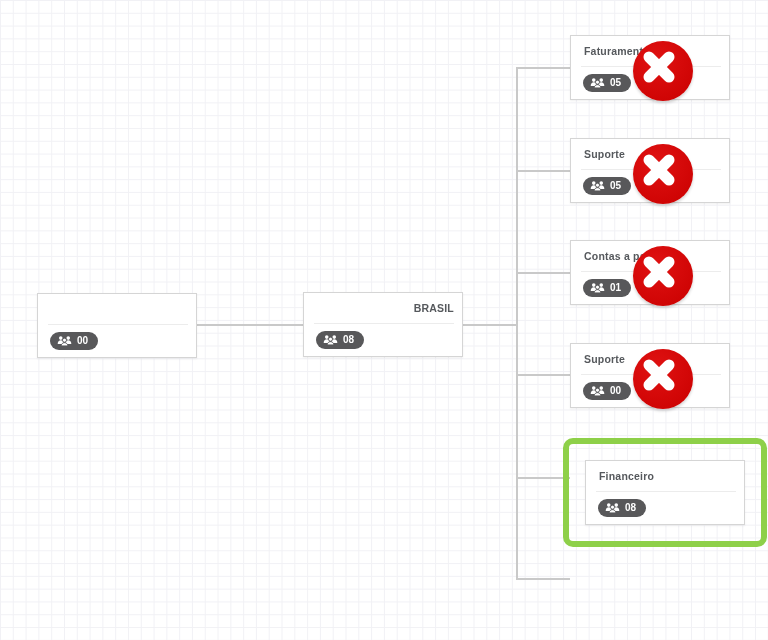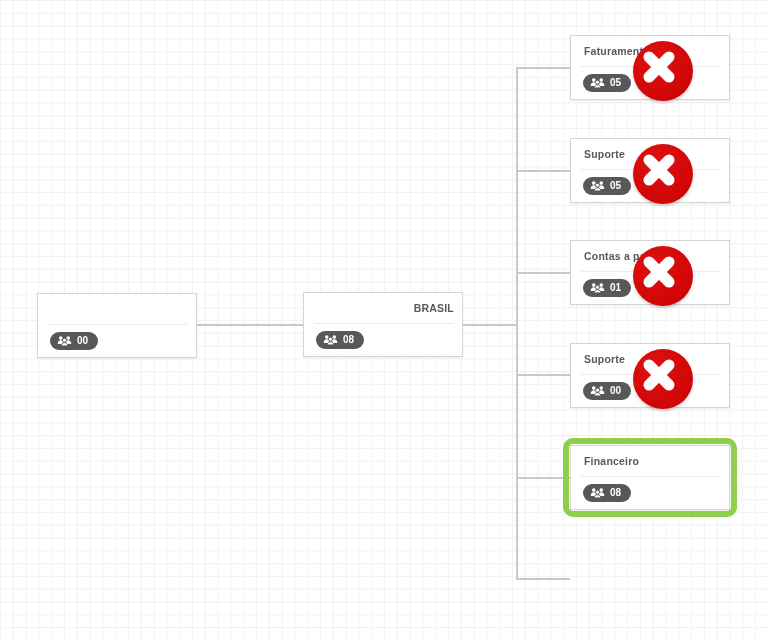--- a/index.html
+++ b/index.html
@@ -52,21 +52,21 @@
     background:radial-gradient(circle at 38% 32%, #e01212 0%, #cf0404 75%);
     box-shadow:0 2px 3px rgba(0,0,0,0.18);
     cursor:pointer; z-index:5;
   }
   .delete-btn svg { position:absolute; left:0; top:0; }
 
   
   .highlight-frame {
     position:absolute; left:563px; top:438px;
     border:6px solid #8ed049; border-radius:10px;
-    padding:1px; z-index:2;
+    padding:16px; z-index:2;
   }
   .highlight-frame .node { position:relative; left:0; top:0; }
 </style>
 </head>
 <body>
 
 <div class="canvas">
 
   <div class="conn h" style="left:197px; top:324px; width:106px;"></div>
   <div class="conn h" style="left:463px; top:324px; width:54px;"></div>

